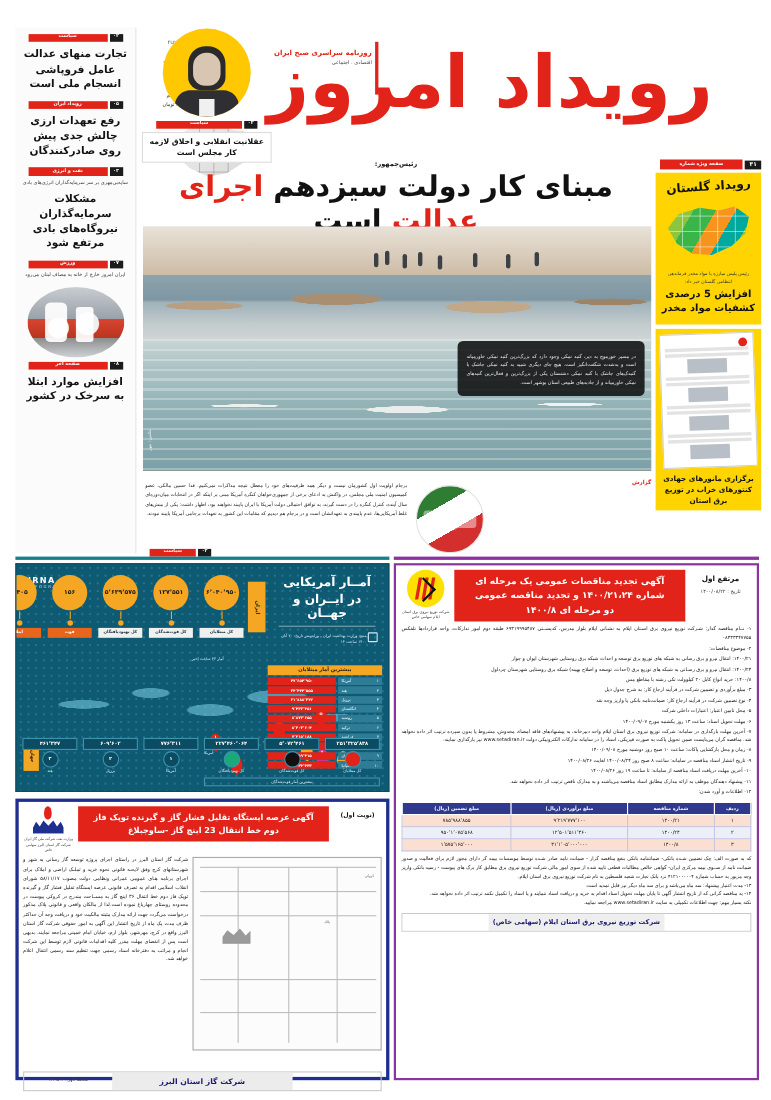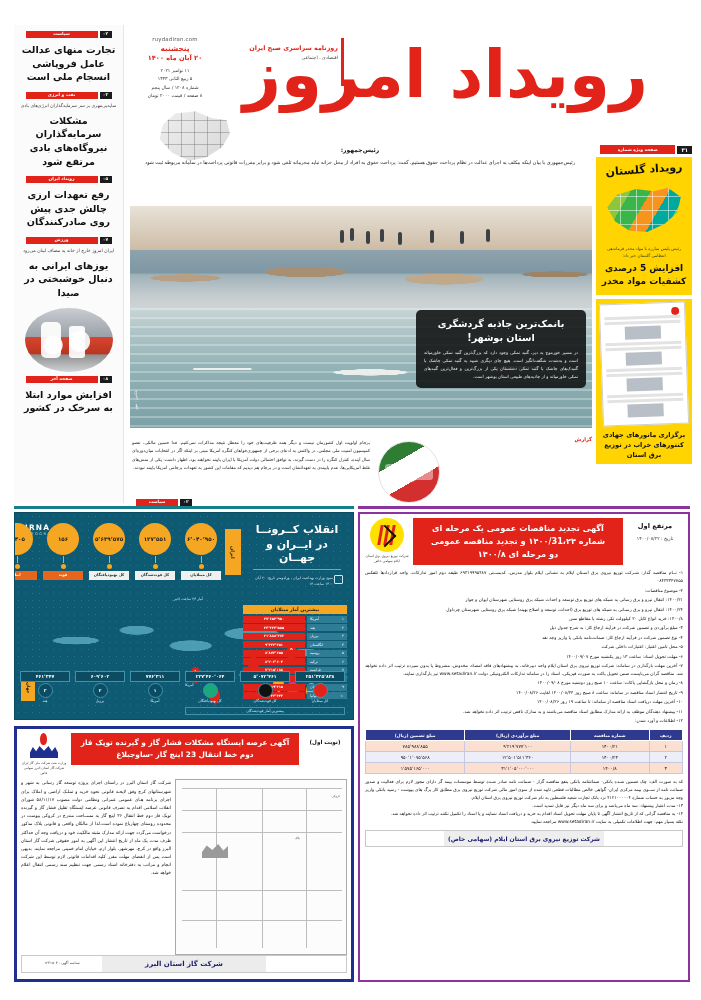--- a/index.html
+++ b/index.html
@@ -425,21 +425,21 @@
     width:172px; height:176px; border:1px solid #aaa; background:#fcfcfc; position:relative;
   }
   .gas-plan .ln{ position:absolute; background:#bdbdbd; }
   .gas-plan .txt{ position:absolute; font-size:3px; color:#555; }
   .gas-plan .blob{
     position:absolute; left:26px; top:62px; width:26px; height:16px; background:#9a9a9a;
     clip-path:polygon(0 60%,18% 20%,40% 48%,62% 10%,82% 50%,100% 22%,100% 100%,0 100%);
   }
   .gas-text{ flex:1; font-size:4.5px; line-height:1.82; text-align:justify; color:#111; }
   .gas-foot{
-    display:flex; margin-top:0; border:1px solid #c9c9c9;
+    display:flex; margin-top:19px; border:1px solid #c9c9c9;
   }
   .gas-foot .blank{ flex:1; }
   .gas-foot .mid{
     flex:2; background:#ececec; text-align:center; font-size:7px; font-weight:bold;
     color:#1a1a6e; padding:4px 2px;
   }
   .gas-foot .code{ flex:1; font-size:3.6px; color:#444; text-align:center; padding-top:5px; }
 
   
   .hdiv{ position:absolute; background:#15808c; }
@@ -454,42 +454,41 @@
     <div>
       <div class="kicker">
         <span class="k-num">۰۲</span>
         <span class="k-label">سیاست</span>
       </div>
       <div class="lc-head">تجارت منهای عدالت عامل فروپاشی انسجام ملی است</div>
     </div>
 
     <div>
       <div class="kicker">
+        <span class="k-num">۰۵</span>
+        <span class="k-label">رویداد ایران</span>
+      </div>
+      <div class="lc-head">رفع تعهدات ارزی چالش جدی پیش روی صادرکنندگان</div>
+    </div>
+
+    <div>
+      <div class="kicker">
         <span class="k-num">۰۳</span>
         <span class="k-label">نفت و انرژی</span>
       </div>
       <div class="lc-sub">سایه‌بی‌مهری بر سر سرمایه‌گذاران انرژی‌های بادی</div>
       <div class="lc-head">مشکلات سرمایه‌گذاران نیروگاه‌های بادی مرتفع شود</div>
-    </div>
-
-    <div>
-      <div class="kicker">
-        <span class="k-num">۰۵</span>
-        <span class="k-label">رویداد ایران</span>
-      </div>
-      <div class="lc-head">رفع تعهدات ارزی چالش جدی پیش روی صادرکنندگان</div>
     </div>
 
     <div>
       <div class="kicker">
         <span class="k-num">۰۷</span>
         <span class="k-label">ورزش</span>
       </div>
       <div class="lc-sub">ایران امروز خارج از خانه به مصاف لبنان می‌رود</div>
-      <div class="lc-head">یوزهای ایرانی به دنبال خوشبختی در صیدا</div>
       <div class="lc-photo"></div>
     </div>
 
     <div>
       <div class="kicker">
         <span class="k-num">۰۸</span>
         <span class="k-label">صفحه آخر</span>
       </div>
       <div class="lc-head">افزایش موارد ابتلا به سرخک در کشور</div>
     </div>
@@ -511,44 +510,61 @@
         <div>۵ ربیع الثانی ۱۴۴۳</div>
         <div>شماره ۱۲۰۸ / سال پنجم</div>
         <div>۸ صفحه / قیمت ۲۰۰۰ تومان</div>
       </div>
     </div>
     <div class="mast-iran">
         <span class="grid"></span>
       </div>
   </div>
 
+  <div class="portrait-card">
+    <div class="pc-circle">
+      <span class="head"></span>
+        <span class="face"></span>
+        <span class="body"></span>
+        <span class="shirt"></span>
+    </div>
+    <div class="kicker" style="width:92px;">
+      <span class="k-num">۰۲</span>
+      <span class="k-label">سیاست</span>
+    </div>
+    <div class="pc-caption">عقلانیت انقلابی و اخلاق لازمه کار مجلس است</div>
+  </div>
 
   <div class="main-head">
     <div class="mh-eyebrow">رئیس‌جمهور:</div>
+    <div class="mh-title">
+      <span>مبنای کار دولت سیزدهم</span>
+      <span class="hl">اجرای عدالت</span>
+      <span>است</span>
+    </div>
     <div class="mh-lead">رئیس‌جمهوری با بیان اینکه مکلف به اجرای عدالت در نظام پرداخت حقوق هستیم، گفت: پرداخت حقوق به افراد از محل خزانه نباید محرمانه تلقی شود و برابر مقررات قانونی پرداخت‌ها در سامانه مربوطه ثبت شود</div>
   </div>
 
   <div class="main-photo">
     <div class="mp-sky"></div>
     <div class="mp-rocks"></div>
     <div class="mp-water"></div>
     <div class="mp-salt"></div>
     <div class="mp-figs">
       <i style="left:210px;top:4px;"></i>
         <i style="left:220px;top:2px;"></i>
       <i style="left:236px;top:5px;"></i>
         <i style="left:250px;top:3px;"></i>
       <i style="left:268px;top:6px;"></i>
         <i style="left:300px;top:4px;"></i>
       <i style="left:330px;top:5px;"></i>
         <i style="left:356px;top:3px;"></i>
     </div>
     <div class="photo-credit">عکس : مهر</div>
     <div class="photo-caption">
-      <div class="pcap-title">بانمک‌ترین جاذبه گردشگری استان بوشهر!</div>
       <div class="pcap-body">در مسیر خورموج به دیر، گنبد نمکی وجود دارد که بزرگ‌ترین گنبد نمکی خاورمیانه است و به‌شدت شگفت‌انگیز است. هیچ جای دیگری شبیه به گنبد نمکی جاشک با گنبدک‌های جاشک با گنبد نمکی دشتستان یکی از بزرگ‌ترین و فعال‌ترین گنبدهای نمکی خاورمیانه و از جاذبه‌های طبیعی استان بوشهر است.</div>
     </div>
   </div>
 
   <div class="sec-head">
     <div class="rs-label">گزارش</div>
     <div class="sh-photo"></div>
     <div class="sh-text">برجام اولویت اول کشورمان نیست و دیگر همه ظرفیت‌های خود را معطل نتیجه مذاکرات نمی‌کنیم. فدا حسین مالکی، عضو کمیسیون امنیت ملی مجلس، در واکنش به ادعای برخی از جمهوری‌خواهان کنگره آمریکا مبنی بر اینکه اگر در انتخابات میان‌دوره‌ای سال آینده، کنترل کنگره را در دست گیرند، به توافق احتمالی دولت آمریکا با ایران پایبند نخواهند بود، اظهار داشت: یکی از منش‌های غلط آمریکایی‌ها، عدم پایبندی به تعهداتشان است و در برجام هم دیدیم که مقامات این کشور به تعهدات برجامی آمریکا پایبند نبودند.</div>
     <div class="kicker sh-kicker" style="width:56px;">
       <span class="k-num">۰۲</span>
@@ -586,21 +602,21 @@
         <span class="pic" style="top:100px;"></span>
       </div>
       <div class="rc-thumb-cap">برگزاری مانورهای جهادی کنتورهای خراب در توزیع برق استان</div>
     </div>
   </div>
 
   <div class="info">
     <div class="info-dots"></div>
 
     <div class="info-title">
-      <div class="t1">انقلاب کــرونــا</div>
+      <div class="t1">آمــار آمریکایی</div>
       <div class="t2">در ایــران و جهــان</div>
       <div class="line"></div>
       <div class="meta">منبع: وزارت بهداشت ایران ، ورلدومتر
 تاریخ: ۲۰ آبان ۱۴۰۰ ساعت ۱۴</div>
       <span class="cal"></span>
     </div>
 
     <div class="irna">
       <div class="b1">IRNA</div>
       <div class="b2">INFOGRAPHIC</div>
@@ -768,21 +784,21 @@
   </div>
 
   <div class="tender">
     <div class="tn-top">
       <div class="tn-side">
         <div class="n1">مرتفع اول</div>
         <div class="n2">تاریخ : ۱۴۰۰/۰۸/۲۲</div>
       </div>
       <div class="tn-banner">
         <div>آگهی تجدید مناقصات عمومی یک مرحله ای</div>
-        <div>شماره ۱۴۰۰/31،۲۴ و تجدید مناقصه عمومی</div>
+        <div>شماره ۱۴۰۰/۲۱،۲۴ و تجدید مناقصه عمومی</div>
         <div>دو مرحله ای ۱۴۰۰/۸</div>
       </div>
       <div class="tn-logo">
         <div class="mark"></div>
         <div class="cap">شرکت توزیع
 نیروی برق استان ایلام
 سهامی خاص</div>
       </div>
     </div>
 
@@ -842,21 +858,21 @@
       <div class="blank"></div>
       <div class="mid">شرکت توزیع نیروی برق استان ایلام (سهامی خاص)</div>
       <div class="blank"></div>
     </div>
   </div>
 
   <div class="gas">
     <div class="gas-top">
       <div class="gas-side">(نوبت اول)</div>
       <div class="gas-banner">
-        <div>آگهی عرصه ایستگاه مشکلات فشار گاز و گیرنده توپک فاز</div>
+        <div>آگهی عرصه ایستگاه تقلیل فشار گاز و گیرنده توپک فاز</div>
         <div>دوم خط انتقال 23 اینچ گاز -ساوجبلاغ</div>
       </div>
       <div class="gas-logo">
         <div class="mark"></div>
         <div class="cap">وزارت نفت
 شرکت ملی گاز ایران
 شرکت گاز استان البرز
 سهامی خاص</div>
       </div>
     </div>

